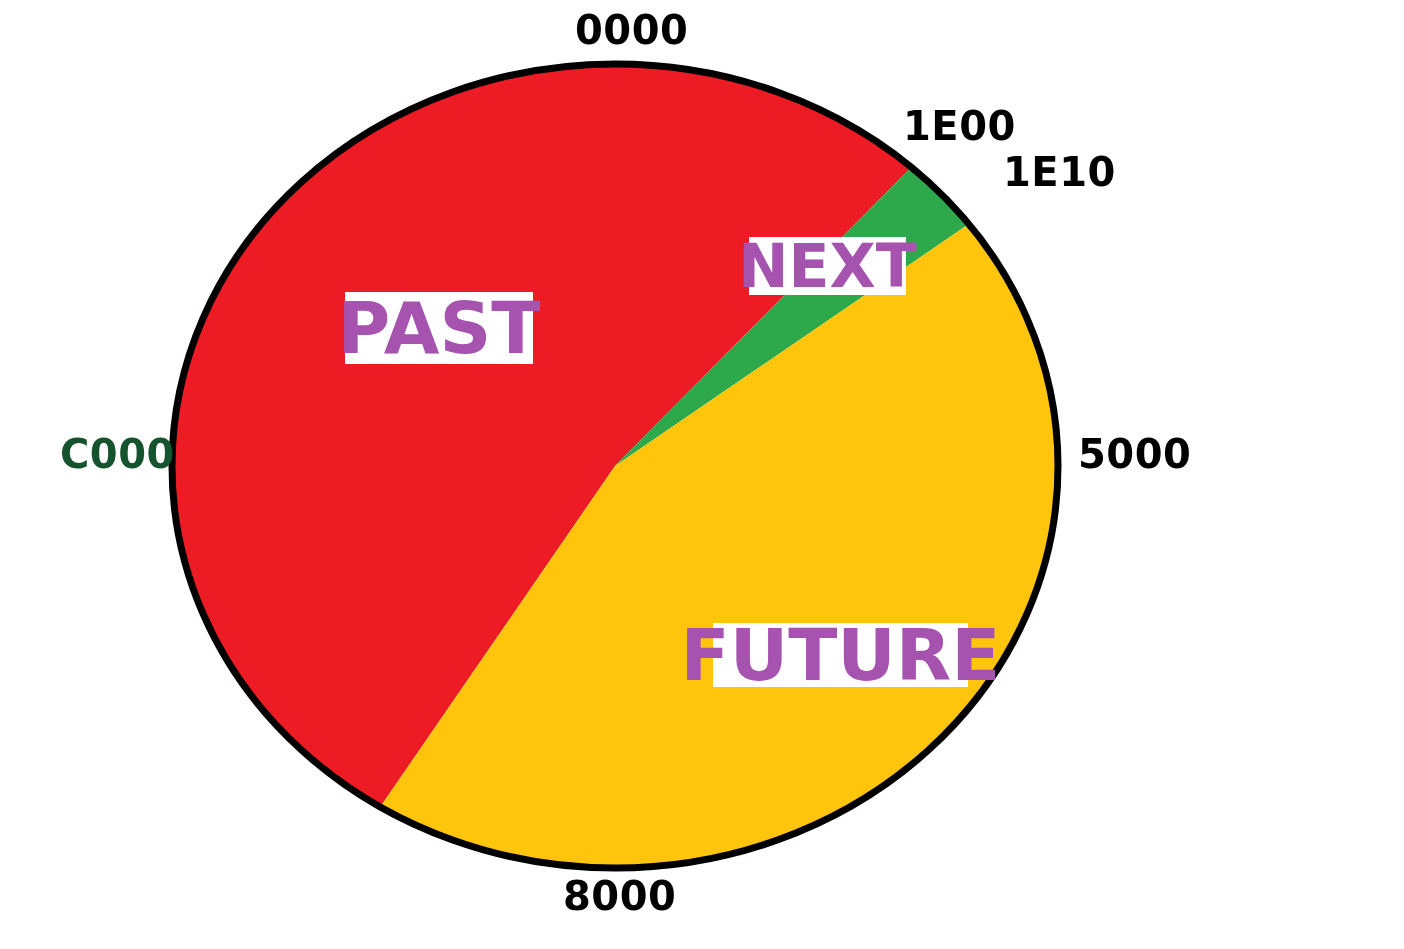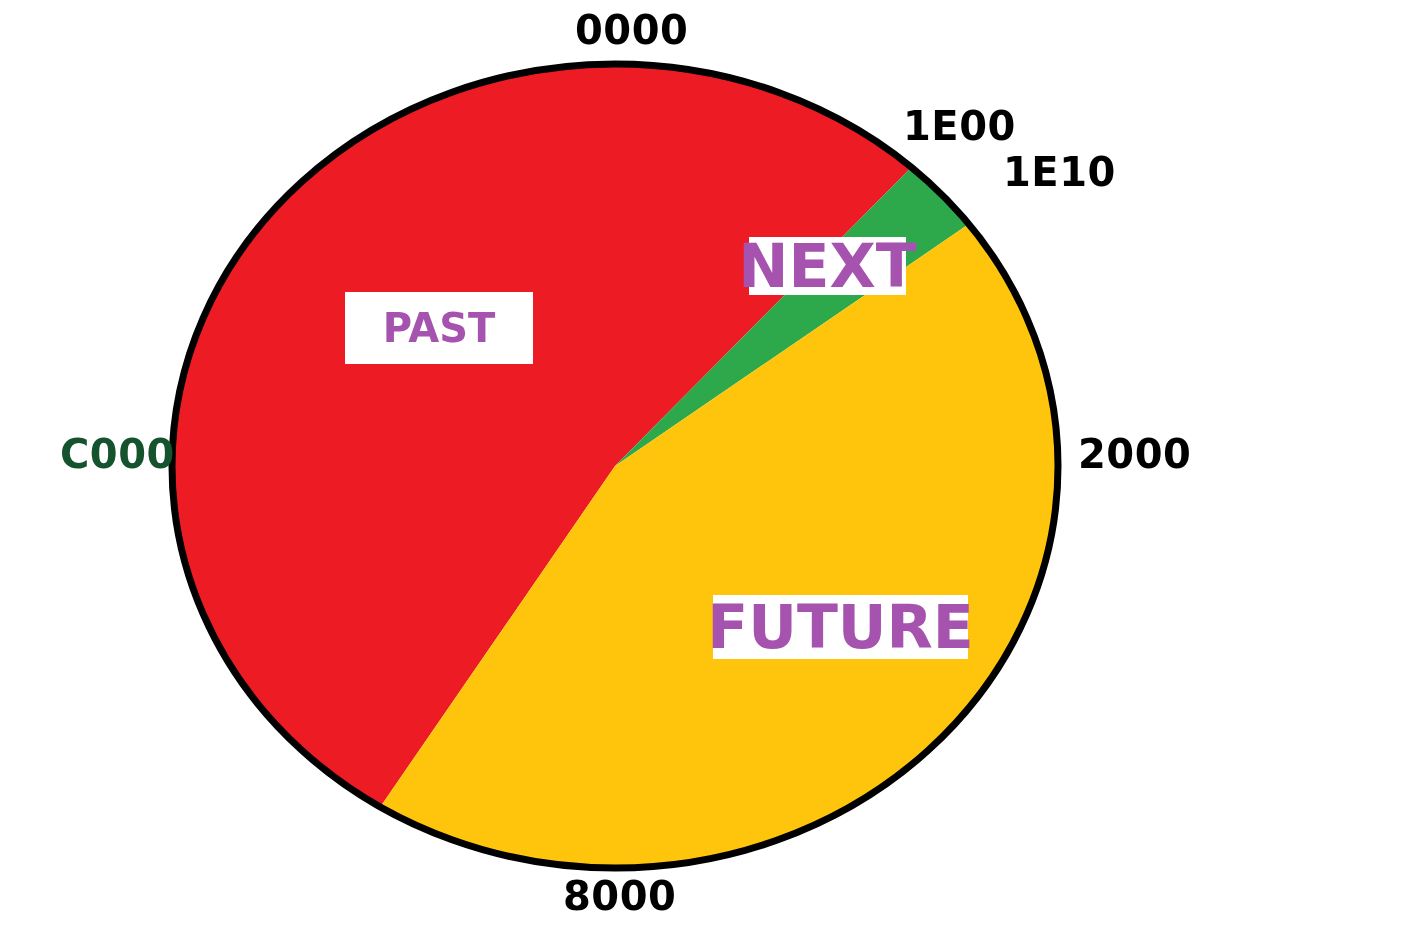--- a/index.html
+++ b/index.html
@@ -63,55 +63,55 @@
     display: flex;
     align-items: center;
     justify-content: center;
   }
 
   #label-past {
     left: 345px;
     top: 292px;
     width: 188px;
     height: 72px;
-    font-size: 40px;
+    font-size: 72px;
   }
   #label-next {
     left: 749px;
     top: 237px;
     width: 157px;
     height: 58px;
     font-size: 60px;
   }
   #label-future {
     left: 713px;
-    top: 595px;
+    top: 623px;
     width: 255px;
     height: 64px;
-    font-size: 60px;
+    font-size: 72px;
   }
 </style>
 </head>
 <body style="background: rgb(255, 255, 255);">
 
 <div id="stage">
 
   <svg class="pie" viewBox="0 0 1404 949">
     <g>
       <path id="wedge-past" d="M 615 466 L 380.25 806.92 A 443 402 0 1 1 911.42 167.26 Z" fill="#ED1C24"></path>
       <path id="wedge-next" d="M 615 466 L 911.42 167.26 A 443 402 0 0 1 968.80 224.07 Z" fill="#2DA84A"></path>
       <path id="wedge-future" d="M 615 466 L 968.80 224.07 A 443 402 0 0 1 380.25 806.92 Z" fill="#FFC50D"></path>
     </g>
     <ellipse id="dial-outline" fill="none" cx="615" cy="466" rx="443" ry="402" stroke="#000000" stroke-width="7"></ellipse>
   </svg>
 
   <div class="tick-label" id="tick-0000" style="color: rgb(0, 0, 0);">0000</div>
   <div class="tick-label" id="tick-1E00" style="color: rgb(0, 0, 0);">1E00</div>
   <div class="tick-label" id="tick-1E10" style="color: rgb(0, 0, 0);">1E10</div>
-  <div class="tick-label" id="tick-4000" style="color: rgb(0, 0, 0);">2000</div>
+  <div class="tick-label" id="tick-4000" style="color: rgb(0, 0, 0);">5000</div>
   <div class="tick-label" id="tick-8000" style="color: rgb(0, 0, 0);">8000</div>
   <div class="tick-label" id="tick-C000" style="color: #14532d;">C000</div>
 
   <div class="region-label" id="label-past" style="color: rgb(166, 83, 176); background: rgb(255, 255, 255);">PAST</div>
   <div class="region-label" id="label-next" style="color: rgb(166, 83, 176); background: rgb(255, 255, 255);">NEXT</div>
   <div class="region-label" id="label-future" style="color: rgb(166, 83, 176); background: rgb(255, 255, 255);">FUTURE</div>
 
 </div>
 
 </body></html>

